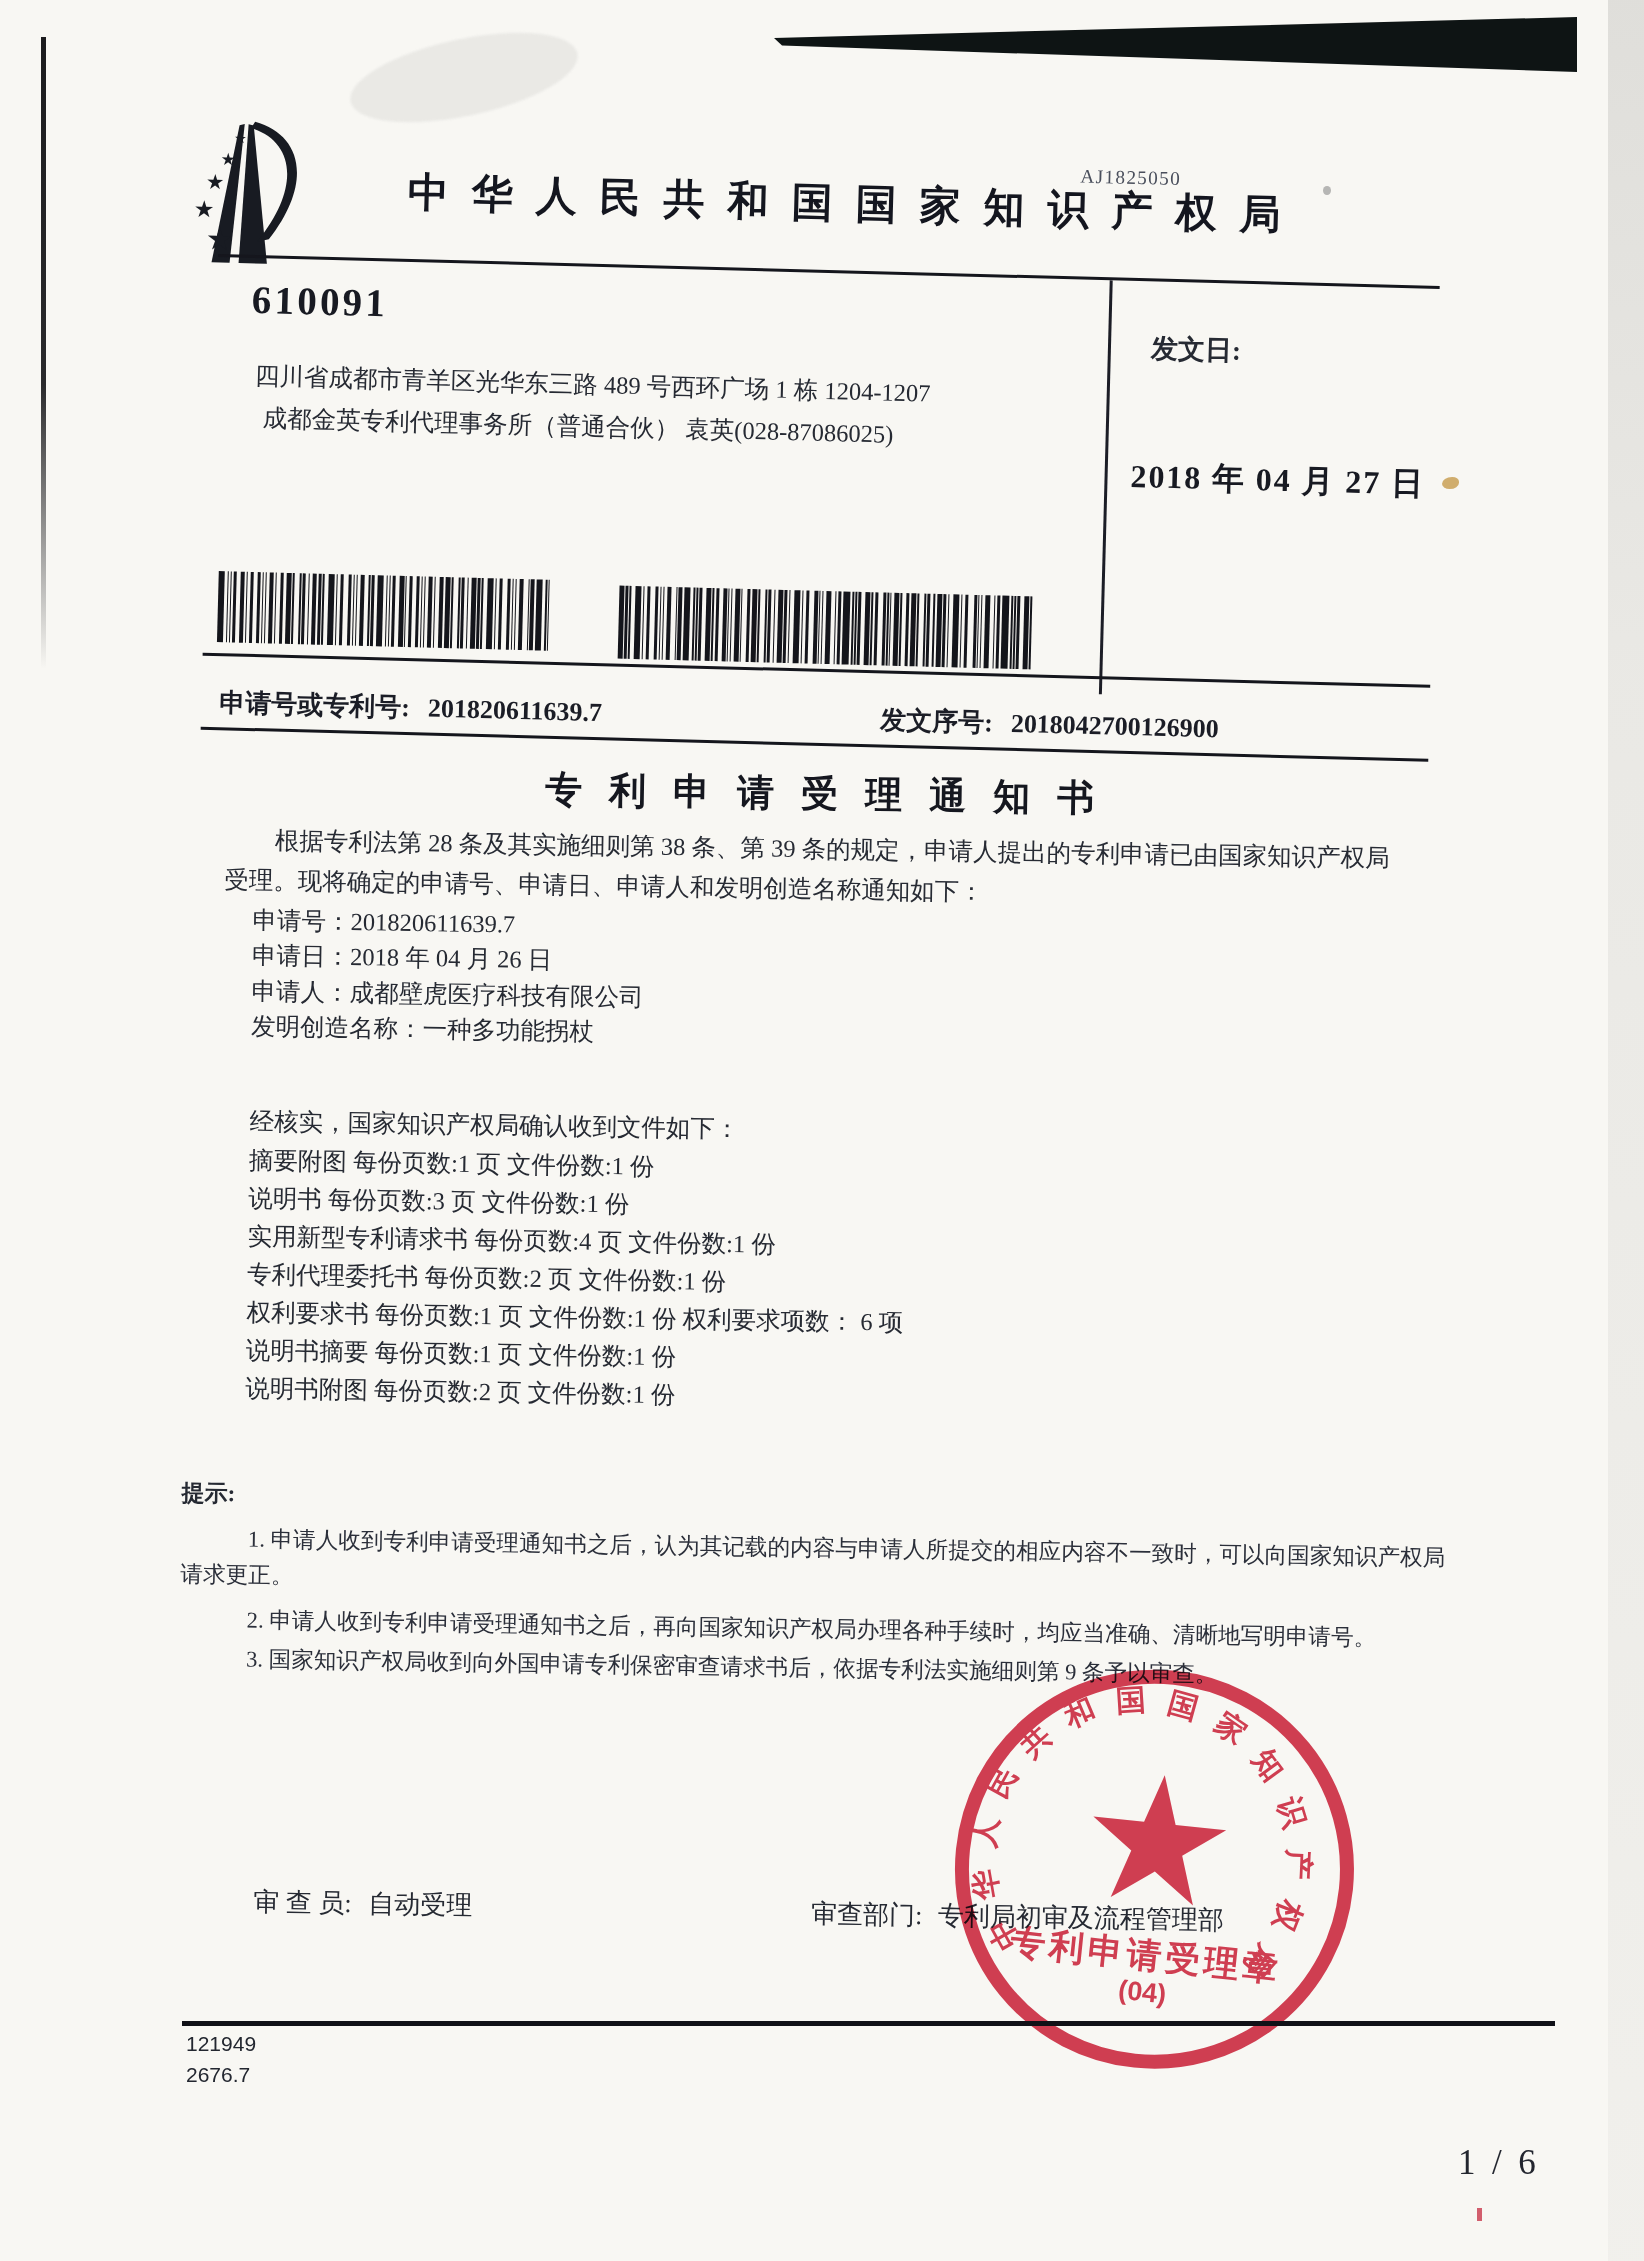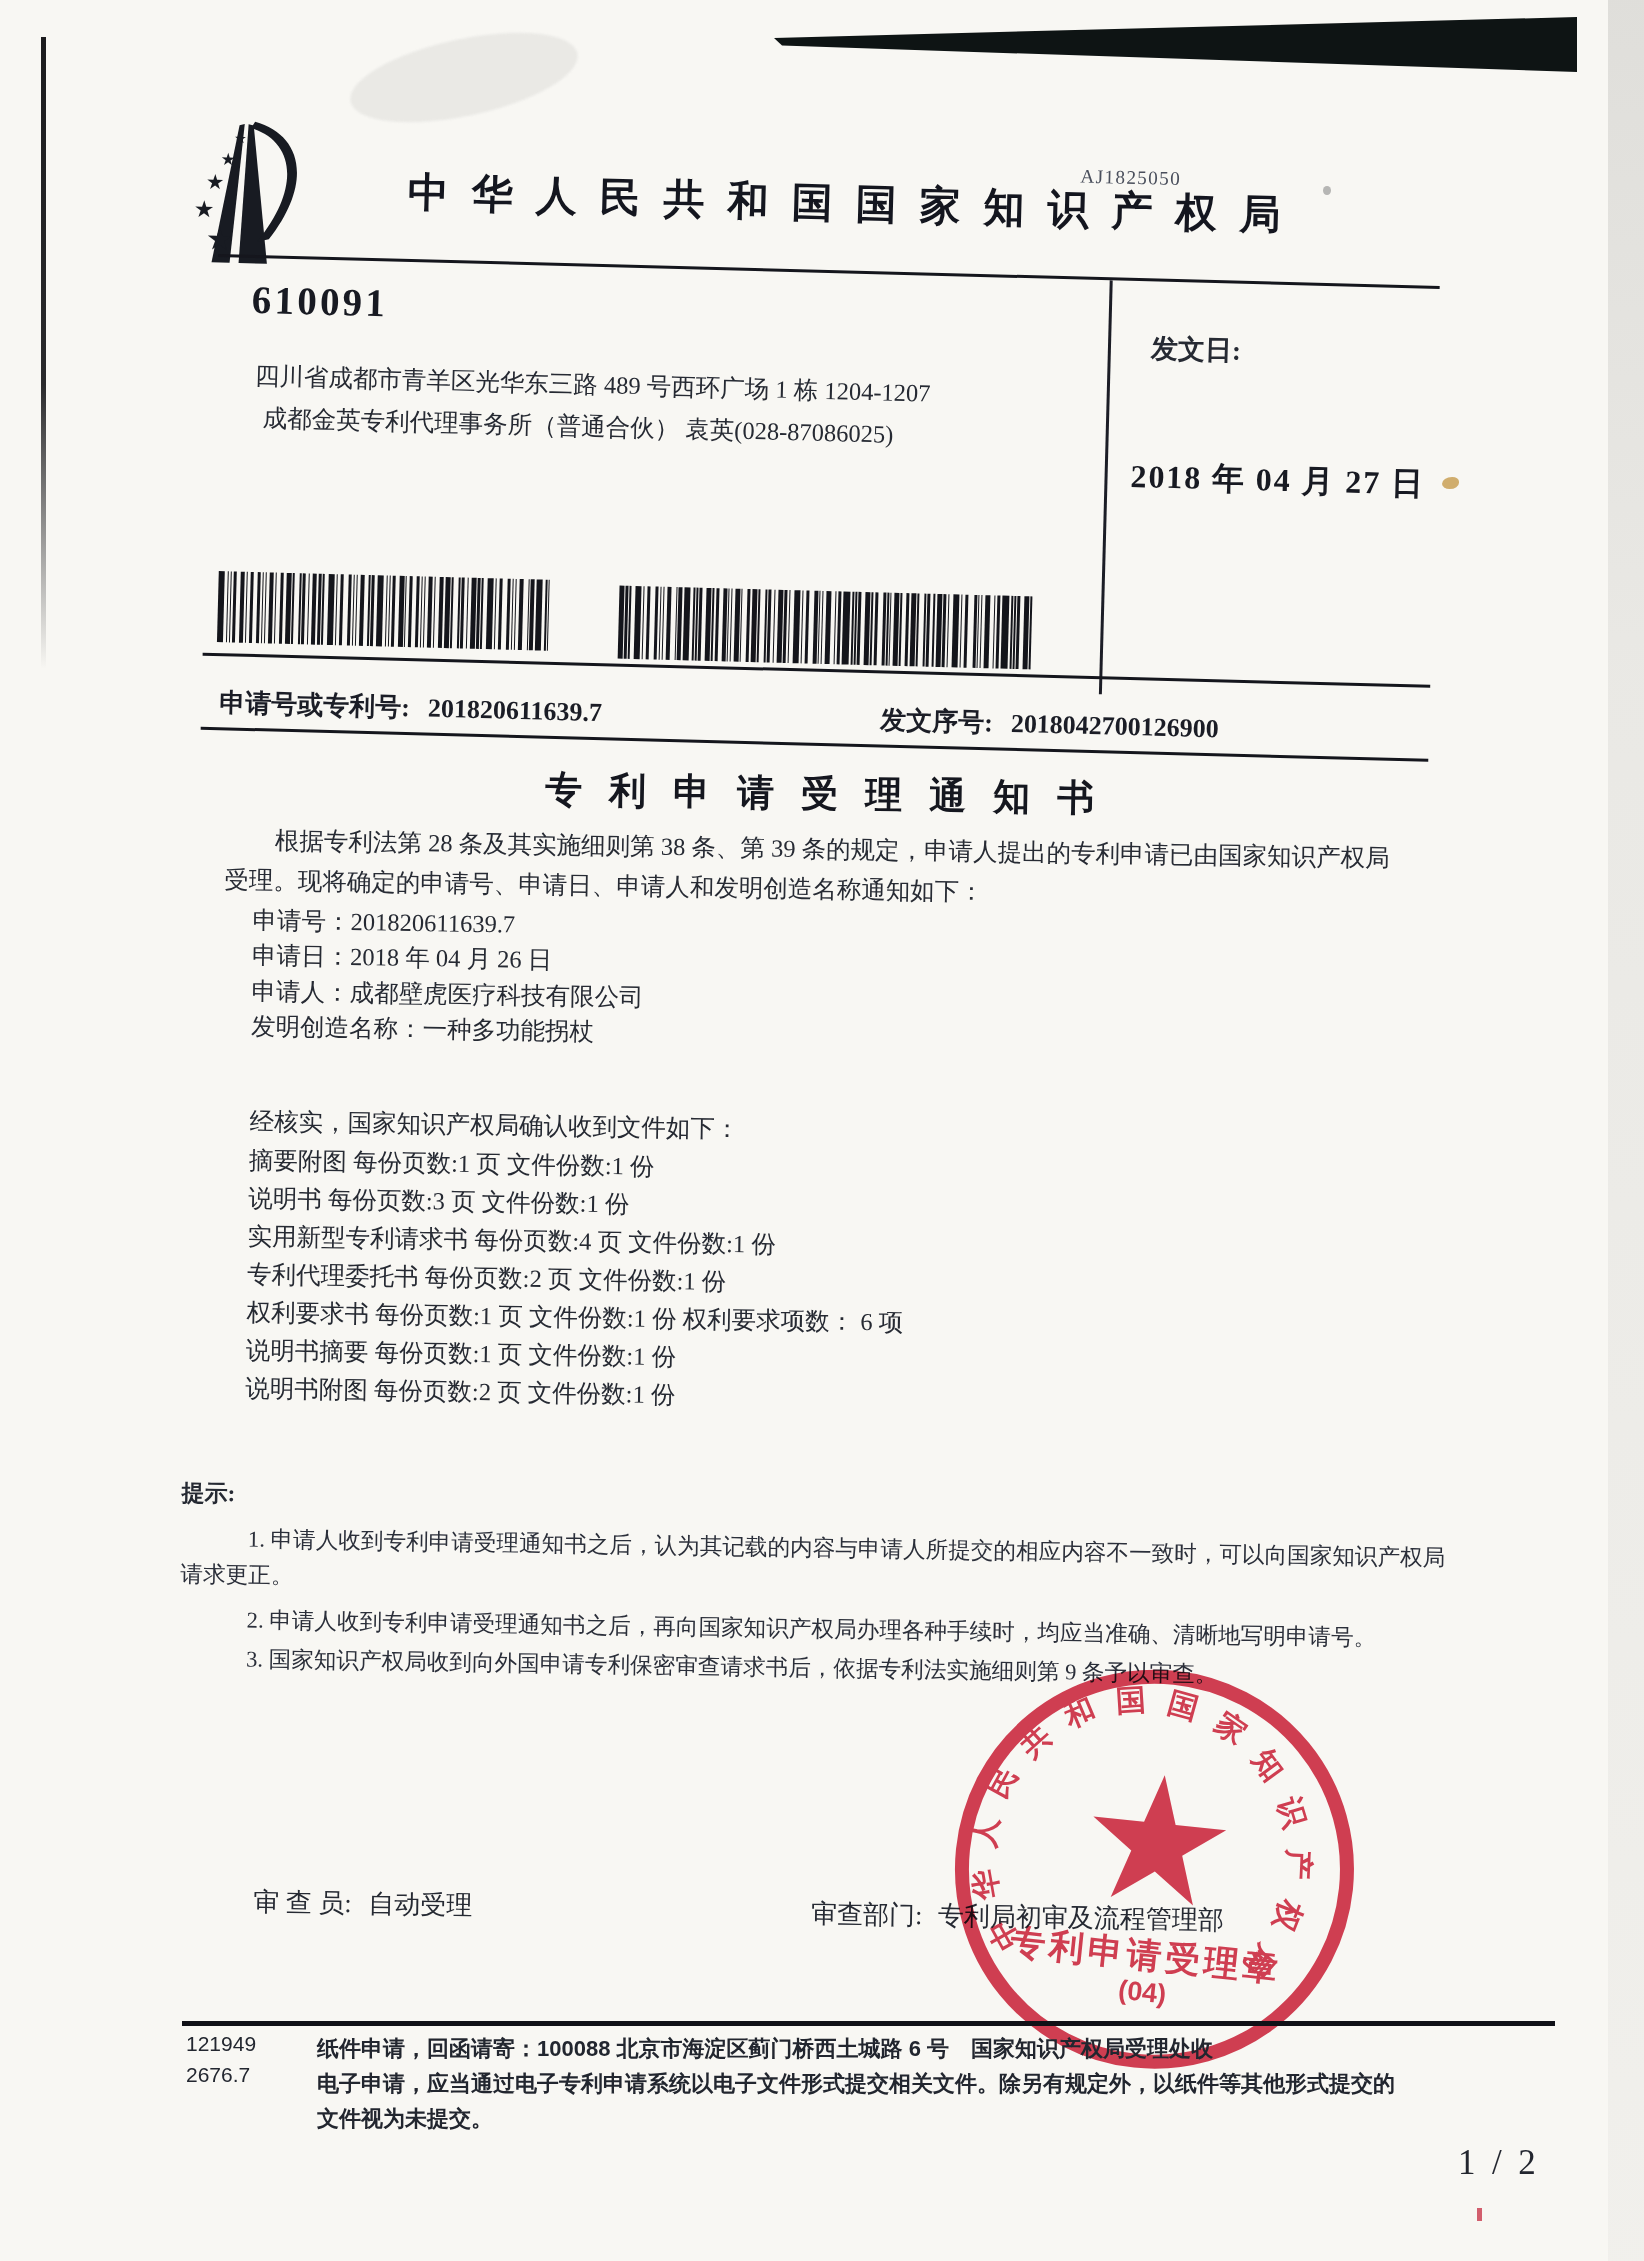--- a/index.html
+++ b/index.html
@@ -332,21 +332,16 @@
         </div>
       <div class="stamp-star" style="color: rgb(205, 51, 71);">★</div>
       <div class="stamp-title" style="color: rgb(205, 51, 71);">专利申请受理章</div>
       <div class="stamp-sub num" style="color: rgb(205, 51, 71);">(04)</div>
     </div>
   </div>
 
   <div class="abs footer-rule"></div>
   <div class="abs footer-code1 num">121949</div>
   <div class="abs footer-code2 num">2676.7</div>
-  <div class="abs footer-text">
-    <div>纸件申请，回函请寄：100088 北京市海淀区蓟门桥西土城路 6 号　国家知识产权局受理处收</div>
-    <div>电子申请，应当通过电子专利申请系统以电子文件形式提交相关文件。除另有规定外，以纸件等其他形式提交的</div>
-    <div>文件视为未提交。</div>
-  </div>
-  <div class="abs page-num num">1 / 2</div>
+  <div class="abs page-num num">1 / 6</div>
 
 </div>
 
 
 </body></html>

